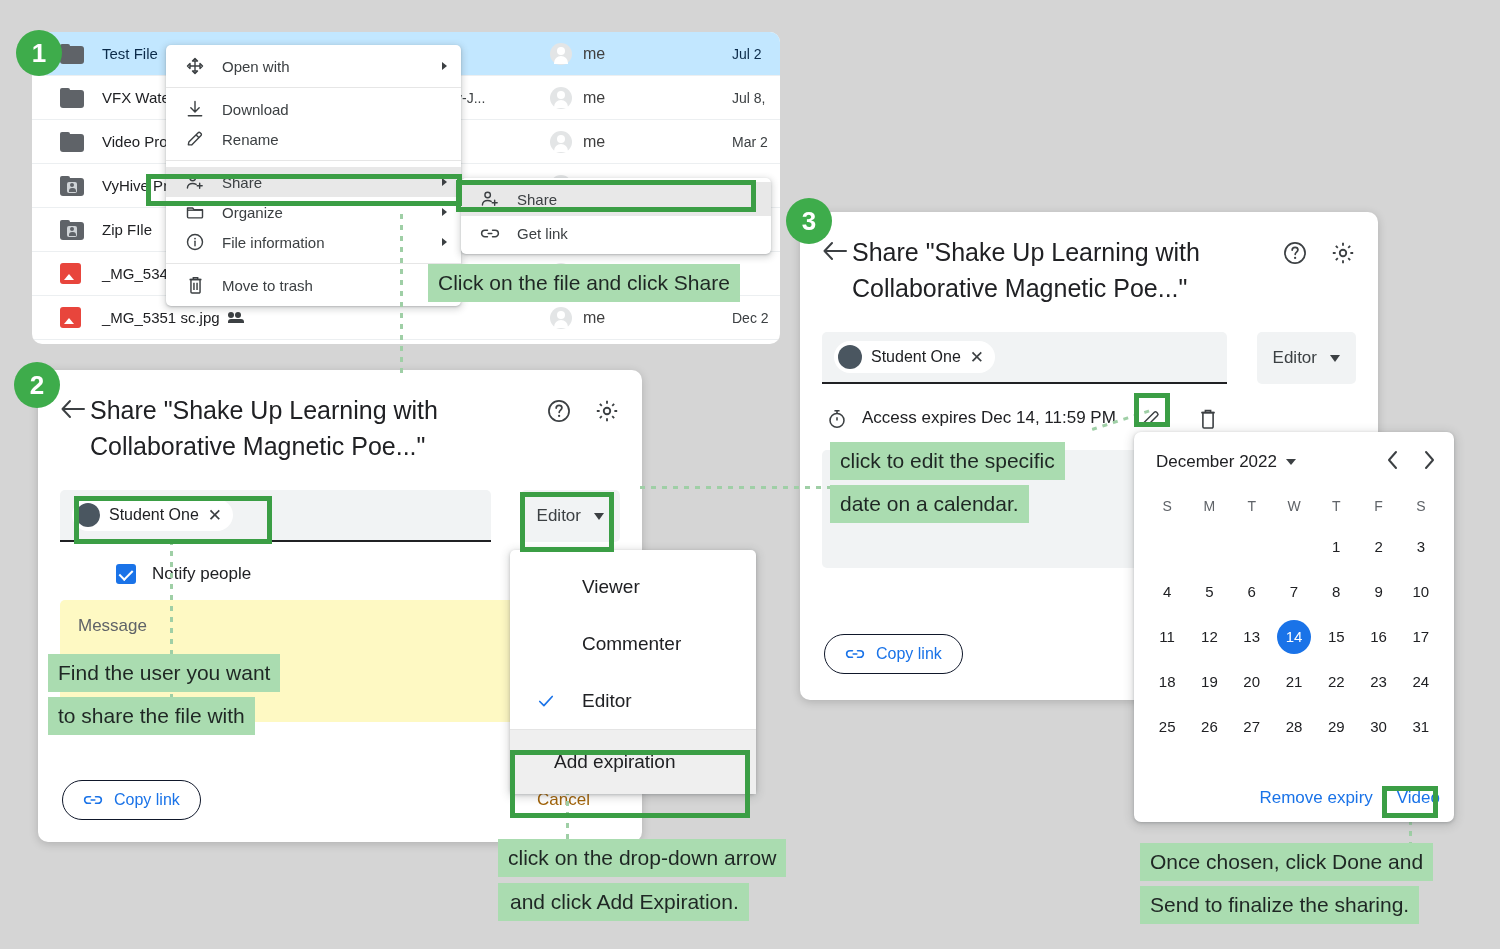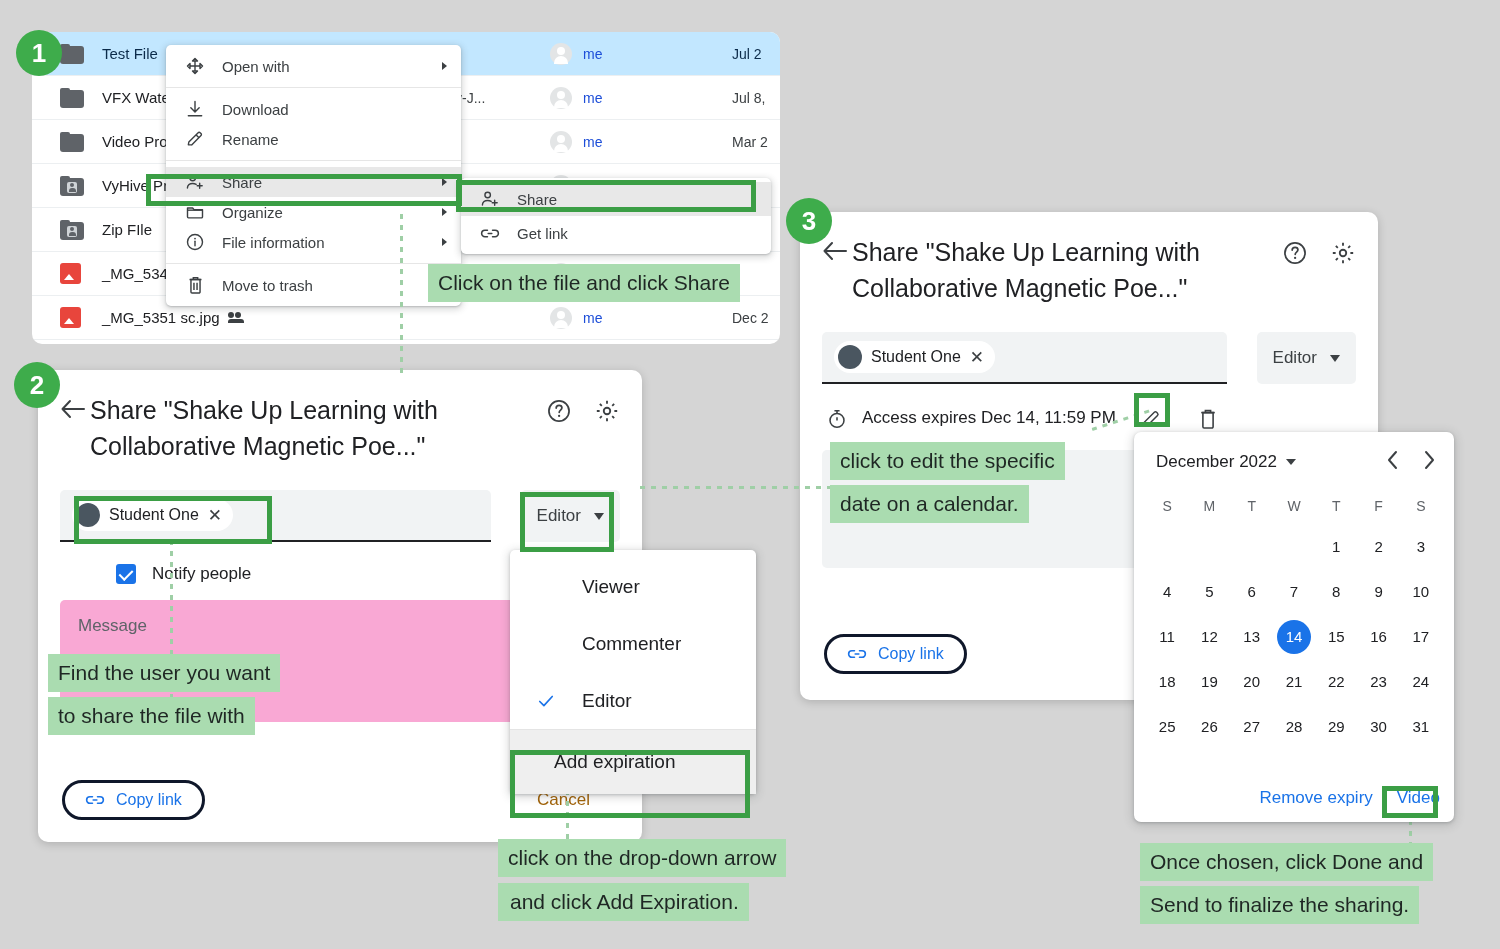--- a/index.html
+++ b/index.html
@@ -80,21 +80,21 @@
   .f-share-badge::after { content:""; position:absolute; left:0; top:7px; width:16px;height:4px;
     border-radius:3px 3px 0 0; background:#3c4043; }
   .f-meta { position:absolute; left:518px; display:flex; align-items:center; }
   .f-owner-avatar {
     width:22px;height:22px;border-radius:50%;background:#e3e5e6;position:relative;margin-right:11px;
   }
   .f-owner-avatar::before{content:"";position:absolute;left:7px;top:4px;width:8px;height:8px;
     border-radius:50%;background:#fff;}
   .f-owner-avatar::after{content:"";position:absolute;left:4px;top:13.5px;width:14px;height:8px;
     border-radius:7px 7px 0 0;background:#fff;}
-  .f-owner { font-size:14px;color:#1d4ed8; }
+  .f-owner { font-size:16px;color:#404040; }
   .f-extra { position:absolute; left:388px; font-size:14px; color:#3c4043; white-space:nowrap;}
   .f-date { position:absolute; left:700px; font-size:14px; color:#3c4043; white-space:nowrap;}
   .f-date.sel { color:#0b2b4a; }
 
   
   #ctxmenu {
     position:absolute; left:166px; top:45px; width:295px;
     background:#fff; border-radius:5px; z-index:40;
     box-shadow:0 2px 6px 2px rgba(60,64,67,.18), 0 1px 2px rgba(60,64,67,.25);
     padding: 6px 0;
@@ -129,32 +129,32 @@
   }
   .chip { display:flex; align-items:center; background:#fff; border-radius:16px;
      height:32px; padding:0 11px 0 4px; gap:9px; }
   .chip-av { width:24px;height:24px;border-radius:50%;background:#4a5660; }
   .chip-name { font-size:16px; color:#202124; }
   .chip-x { font-size:17px; color:#3c4043; line-height:1; }
   .role-btn { background:#f1f3f4; border-radius:5px; height:52px; display:flex; align-items:center;
      gap:13px; padding:0 16px; }
   .role-lbl { font-size:17px; color:#3c4043; }
   .caret { width:0;height:0;border-top:7px solid #3c4043;border-left:5px solid transparent;border-right:5px solid transparent;}
-  .copy-link-btn { display:flex; align-items:center; gap:11px; border:3px solid #0f172a;
+  .copy-link-btn { display:flex; align-items:center; gap:11px; border:1px solid #0f172a;
      border-radius:20px; height:40px; padding:0 20px; }
   .copy-link-lbl { font-size:16px; color:#1a73e8; font-weight:500; }
 
   
   #panel2 { left:38px; top:370px; width:604px; height:472px; }
   .notify-row { display:flex; align-items:center; gap:16px; margin:22px 0 0 78px; }
   .cbx { width:20px; height:20px; background:#1a73e8; border-radius:3px; position:relative; }
   .cbx::after { content:""; position:absolute; left:6px; top:2.5px; width:6px; height:11px;
      border:solid #fff; border-width:0 2.5px 2.5px 0; transform:rotate(45deg); }
   .notify-lbl { font-size:17px; color:#202124; }
-  .msg-box { margin:16px 22px 0 22px; background:#f9a8d4; border-radius:5px; height:122px;
+  .msg-box { margin:16px 22px 0 22px; background:#fef9c3; border-radius:5px; height:122px;
      padding:16px 18px; }
   .msg-ph { font-size:17px; color:#5f6368; }
   .p2-footer { position:absolute; left:0; right:0; bottom:22px; display:flex; align-items:center;
      padding:0 24px; }
   .cancel-lbl { font-size:17px; color:#a16207; margin-left:auto; margin-right:28px; }
 
   
   #roledd { position:absolute; left:510px; top:550px; width:246px; background:#fff;
      border-radius:5px; z-index:48;
      box-shadow:0 2px 8px 2px rgba(60,64,67,.18), 0 1px 3px rgba(60,64,67,.25); padding:8px 0 0 0;}

